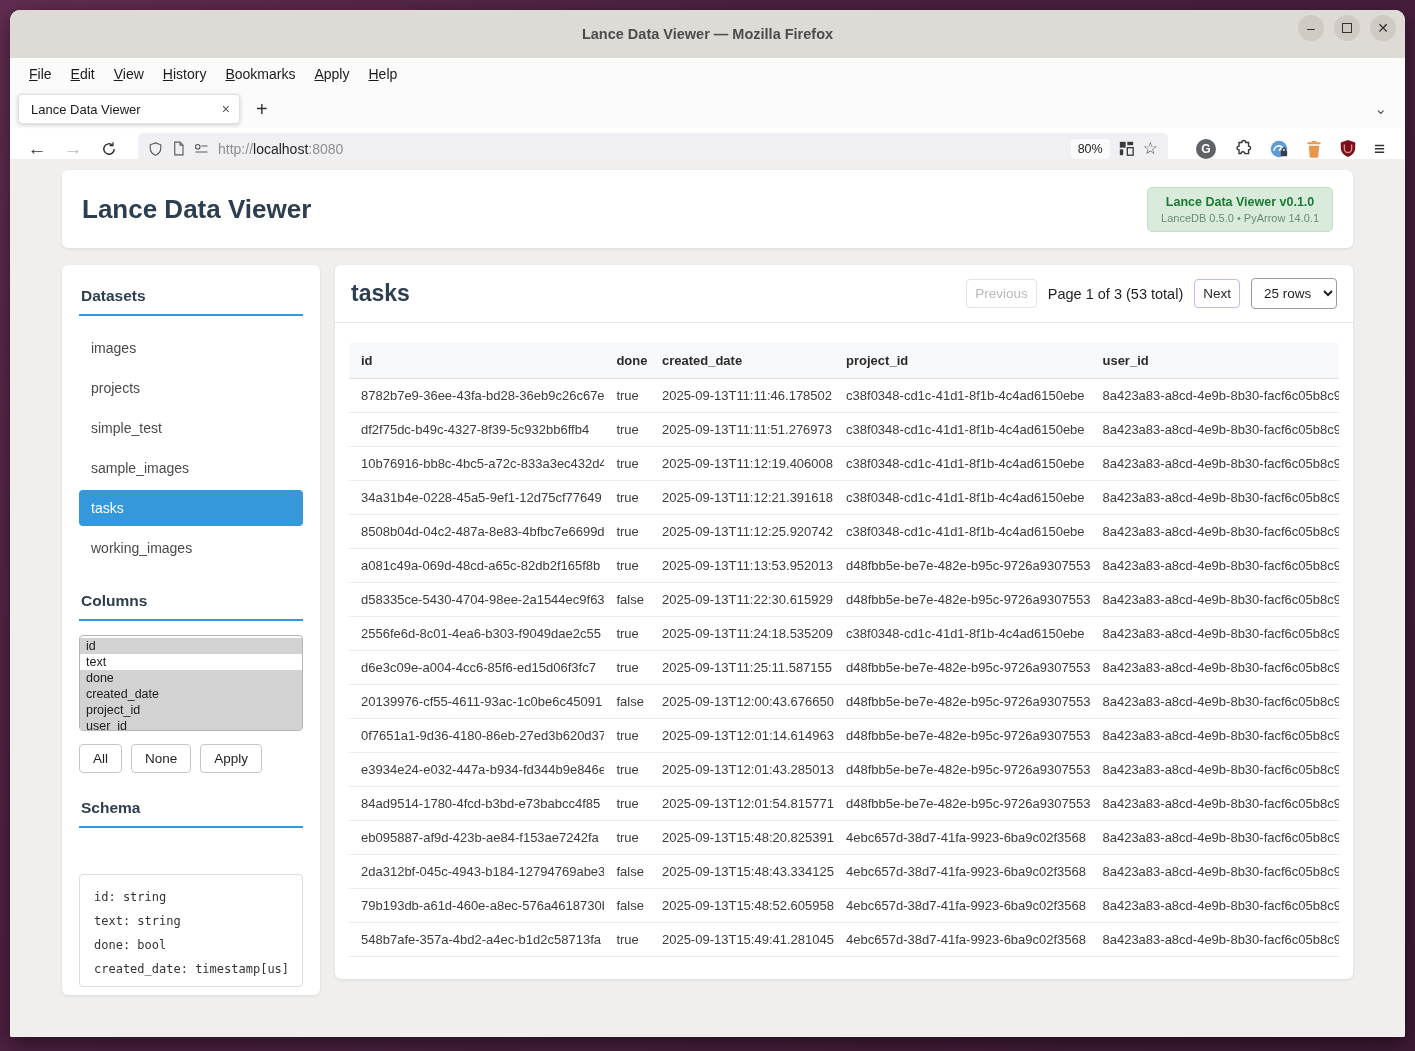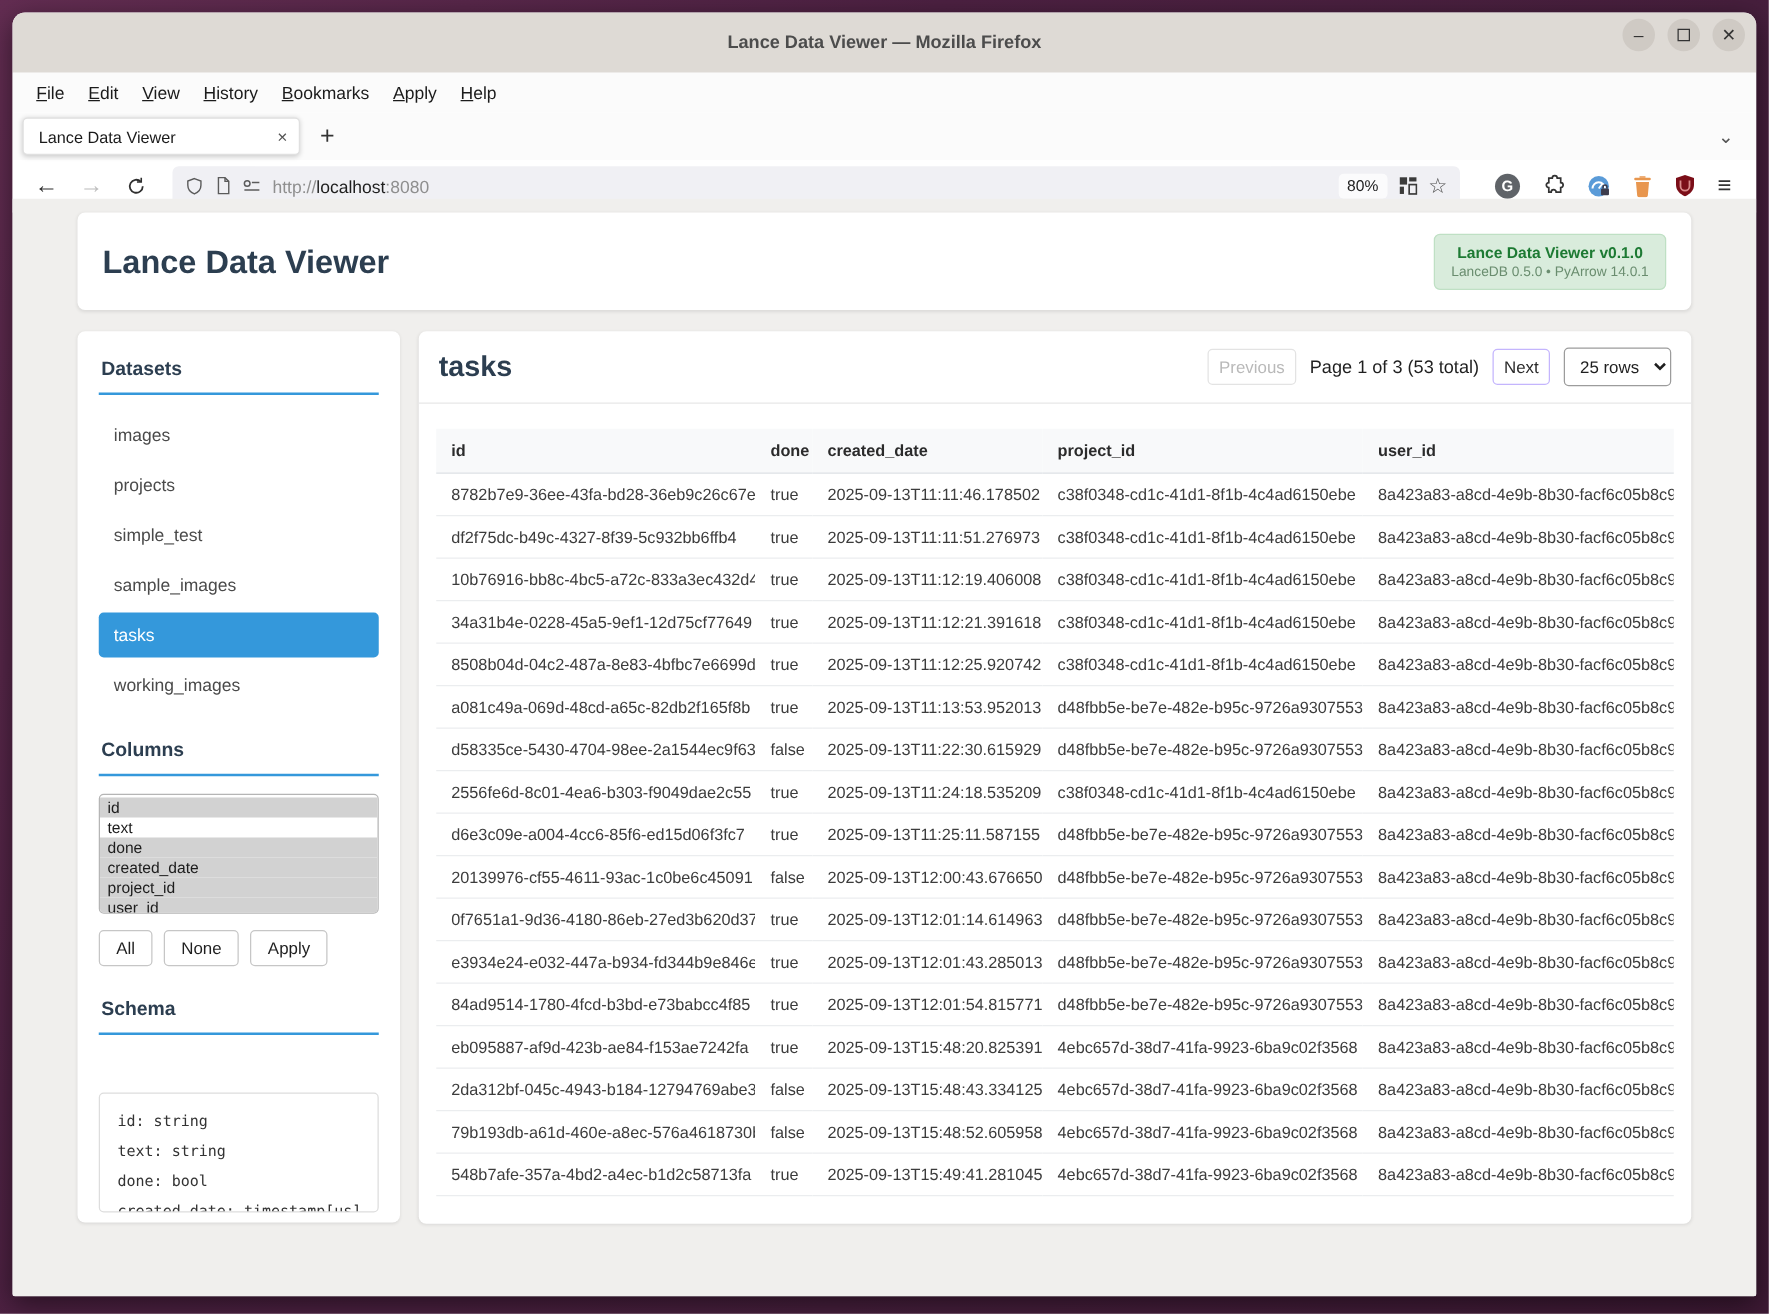--- a/index.html
+++ b/index.html
@@ -64,21 +64,21 @@
   .ds-list { margin-bottom:26px; }
   .ds-item { padding:10px 12px; margin:4px 0; font-size:14px; color:#4a4a4a; border-radius:4px; cursor:pointer; }
   .ds-item.active { background:#3498db; color:#fff; }
 
   .col-select { width:100%; height:96px; border:1px solid #b5b5b5; border-radius:4px; background:#fff; overflow:hidden; font-size:12.5px; color:#1c1c1c; padding-top:2px; }
   .col-opt { padding:0 6px; line-height:16px; }
   .col-opt.opt-selected { background:#d2d2d2; }
   .col-btns { display:flex; gap:9px; margin:13px 0 26px; }
   .btn { background:#fff; border:1px solid #c6c6c6; border-radius:4px; padding:6px 13px; font-size:13.5px; color:#1f1f1f; font-family:"Liberation Sans", sans-serif; cursor:pointer; }
 
-  .schema-box { border:1px solid #ddd; border-radius:4px; padding:10px 14px; height:96px; overflow:hidden;margin-top:46px; }
+  .schema-box { border:1px solid #ddd; border-radius:4px; padding:10px 14px; height:113px; overflow:hidden;margin-top:46px; }
   .schema-line { font-family:"DejaVu Sans Mono", monospace; font-size:12px; color:#333; line-height:24px; white-space:nowrap; }
 
   
   .main { flex:1; padding-bottom:14px; }
   .main-header { display:flex; justify-content:space-between; align-items:center; padding:13px 16px; border-bottom:1px solid #e7e7e7; }
   .main-title { font-size:23px; font-weight:700; color:#2c3e50; }
   .pager { display:flex; align-items:center; gap:11px; }
   .btn-page { background:#fff; border:1px solid #c4b5fd; border-radius:4px; padding:6px 8px; font-size:13.5px; color:#2b2b2b; font-family:"Liberation Sans", sans-serif; cursor:pointer; }
   .btn-page.disabled { color:#b9b9b9; border-color:#e3e3e3; cursor:default; }
   .pager-status { font-size:14.5px; color:#1f1f1f; }

